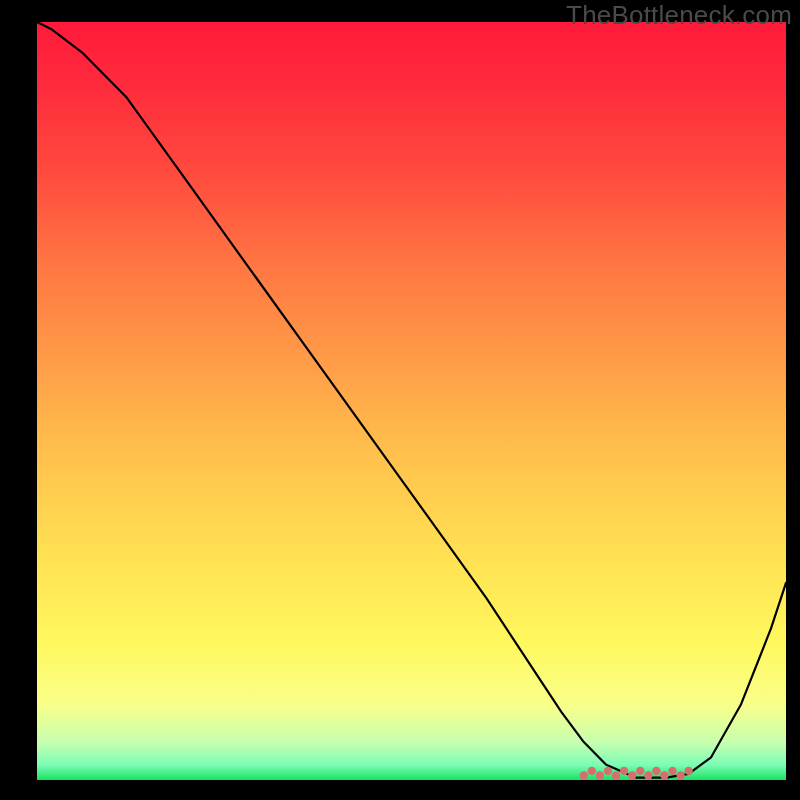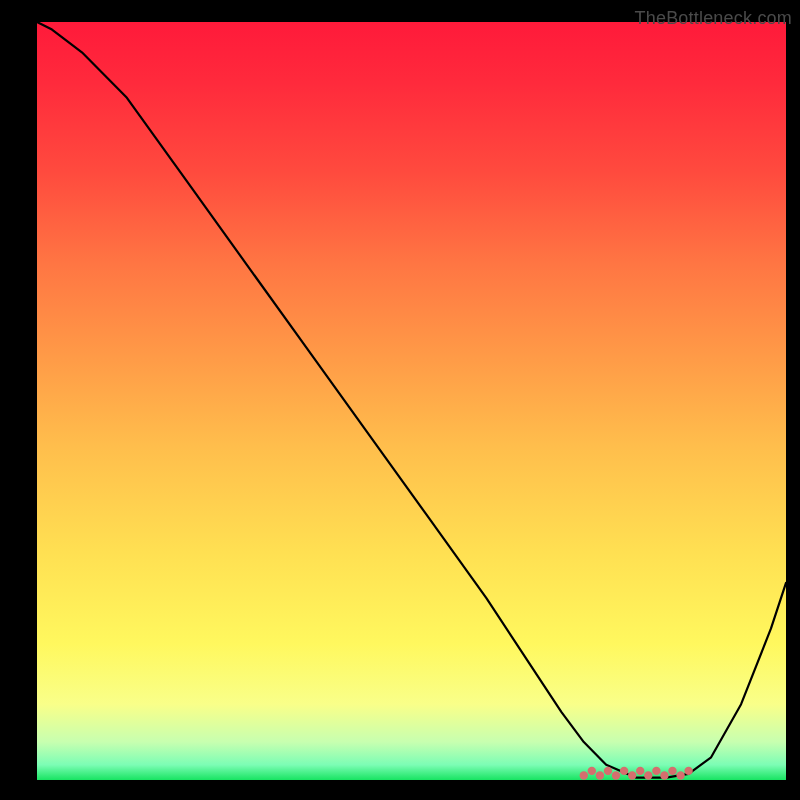--- a/index.html
+++ b/index.html
@@ -20,22 +20,22 @@
       #ffbe4c 56%,
       #ffe052 70%,
       #fff85e 82%,
       #f9ff89 90%,
       #c7ffb0 95%,
       #7cfdb5 98%,
       #18e462 100%
     );
   }
   .watermark {
-    position: absolute; top: 8px; right: 8px;
-    color: #4a4a4a; font-size: 18px; font-weight: 400;
+    position: absolute; top: 0; right: 8px;
+    color: #4a4a4a; font-size: 26px; font-weight: 400;
     letter-spacing: 0.2px;
   }
   svg.overlay { position: absolute; left: 0; top: 0; }
   
   .curve { fill: none; stroke: #000; stroke-width: 2.2; stroke-linejoin: round; stroke-linecap: round; }
   
   .dot { fill: #d56e6e; }
 </style>
 </head>
 <body>

